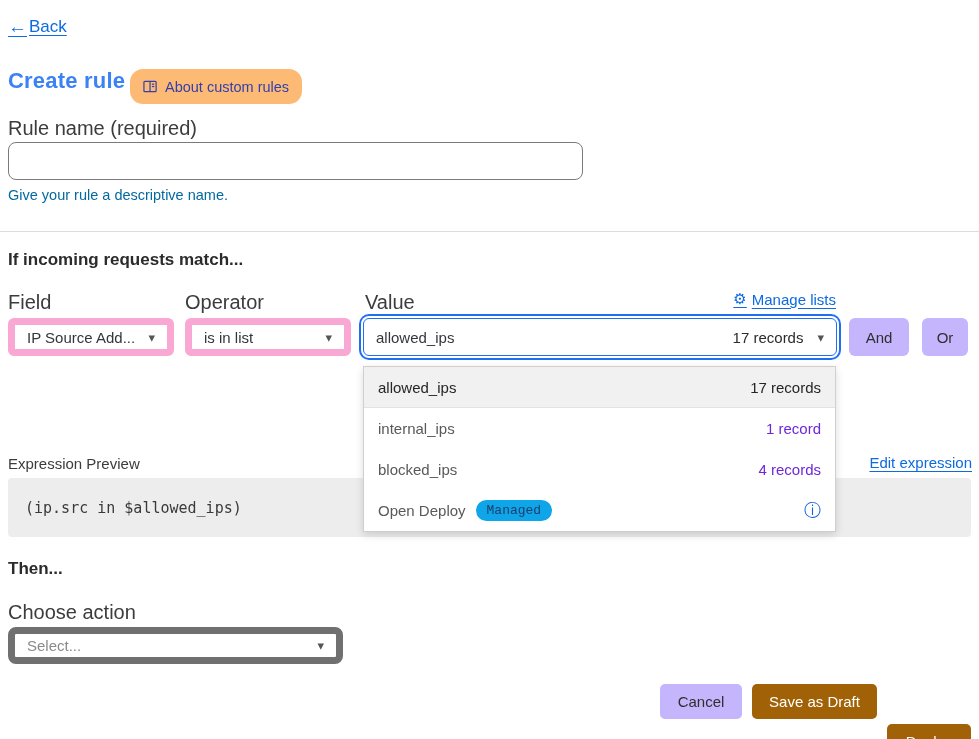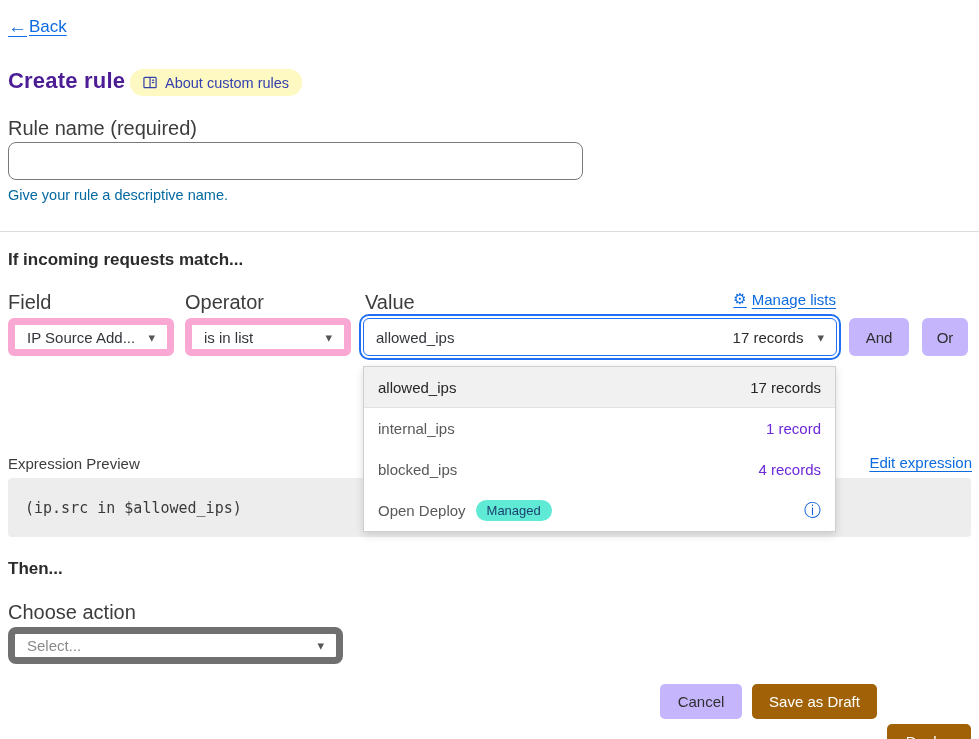--- a/index.html
+++ b/index.html
@@ -24,28 +24,28 @@
     text-underline-offset: 3px;
     cursor: pointer;
     font-size: 15px;
   }
   .back-link { top: 16px; left: 8px; font-size: 17px; display: flex; align-items: center; gap: 2px; }
   .back-arrow { text-decoration: none; color: #0d6be0; font-size: 19px; }
 
   
   .page-title {
     top: 68px; left: 8px;
-    font-size: 22px; font-weight: 700; color: #4c1d95;
+    font-size: 22px; font-weight: 700; color: #3b82f6;
     letter-spacing: .2px;
   }
   .about-badge {
     top: 69px; left: 130px;
-    height: 27px;
+    height: 35px;
     display: flex; align-items: center; gap: 7px;
-    background: #fef9c3;
+    background: #fdba74;
     border-radius: 13px;
     padding: 0 13px;
     color: #3340ad;
     font-size: 14.5px;
     cursor: pointer;
   }
   .book-icon { display: inline-flex; align-items: center; }
 
   
   .field-label { font-size: 20px; color: #3c3c3c; }
@@ -136,25 +136,26 @@
     font-size: 15px;
     color: #595959;
     cursor: pointer;
   }
   .dropdown-row .row-name { color: #595959; }
   .dropdown-row.selected { background: #f1f1f1; border-bottom: 1px solid #e2e2e2; }
   .dropdown-row.selected .row-name, .dropdown-row.selected .row-meta { color: #262626; }
   .dropdown-row .row-meta { margin-left: auto; font-size: 15px; color: #6d28d9; }
   .managed-badge {
     margin-left: 10px;
-    background: #5eead4;
+    background: #0ea5e9;
     color: #1d3f6f;
     border-radius: 11px;
     padding: 3px 11px;
     font-size: 13px;
+    font-family: Liberation Mono, monospace;
   }
   .info-icon {
     margin-left: auto;
     color: #1064d8;
     font-size: 17px;
     line-height: 1;
     cursor: pointer;
   }
 
   

